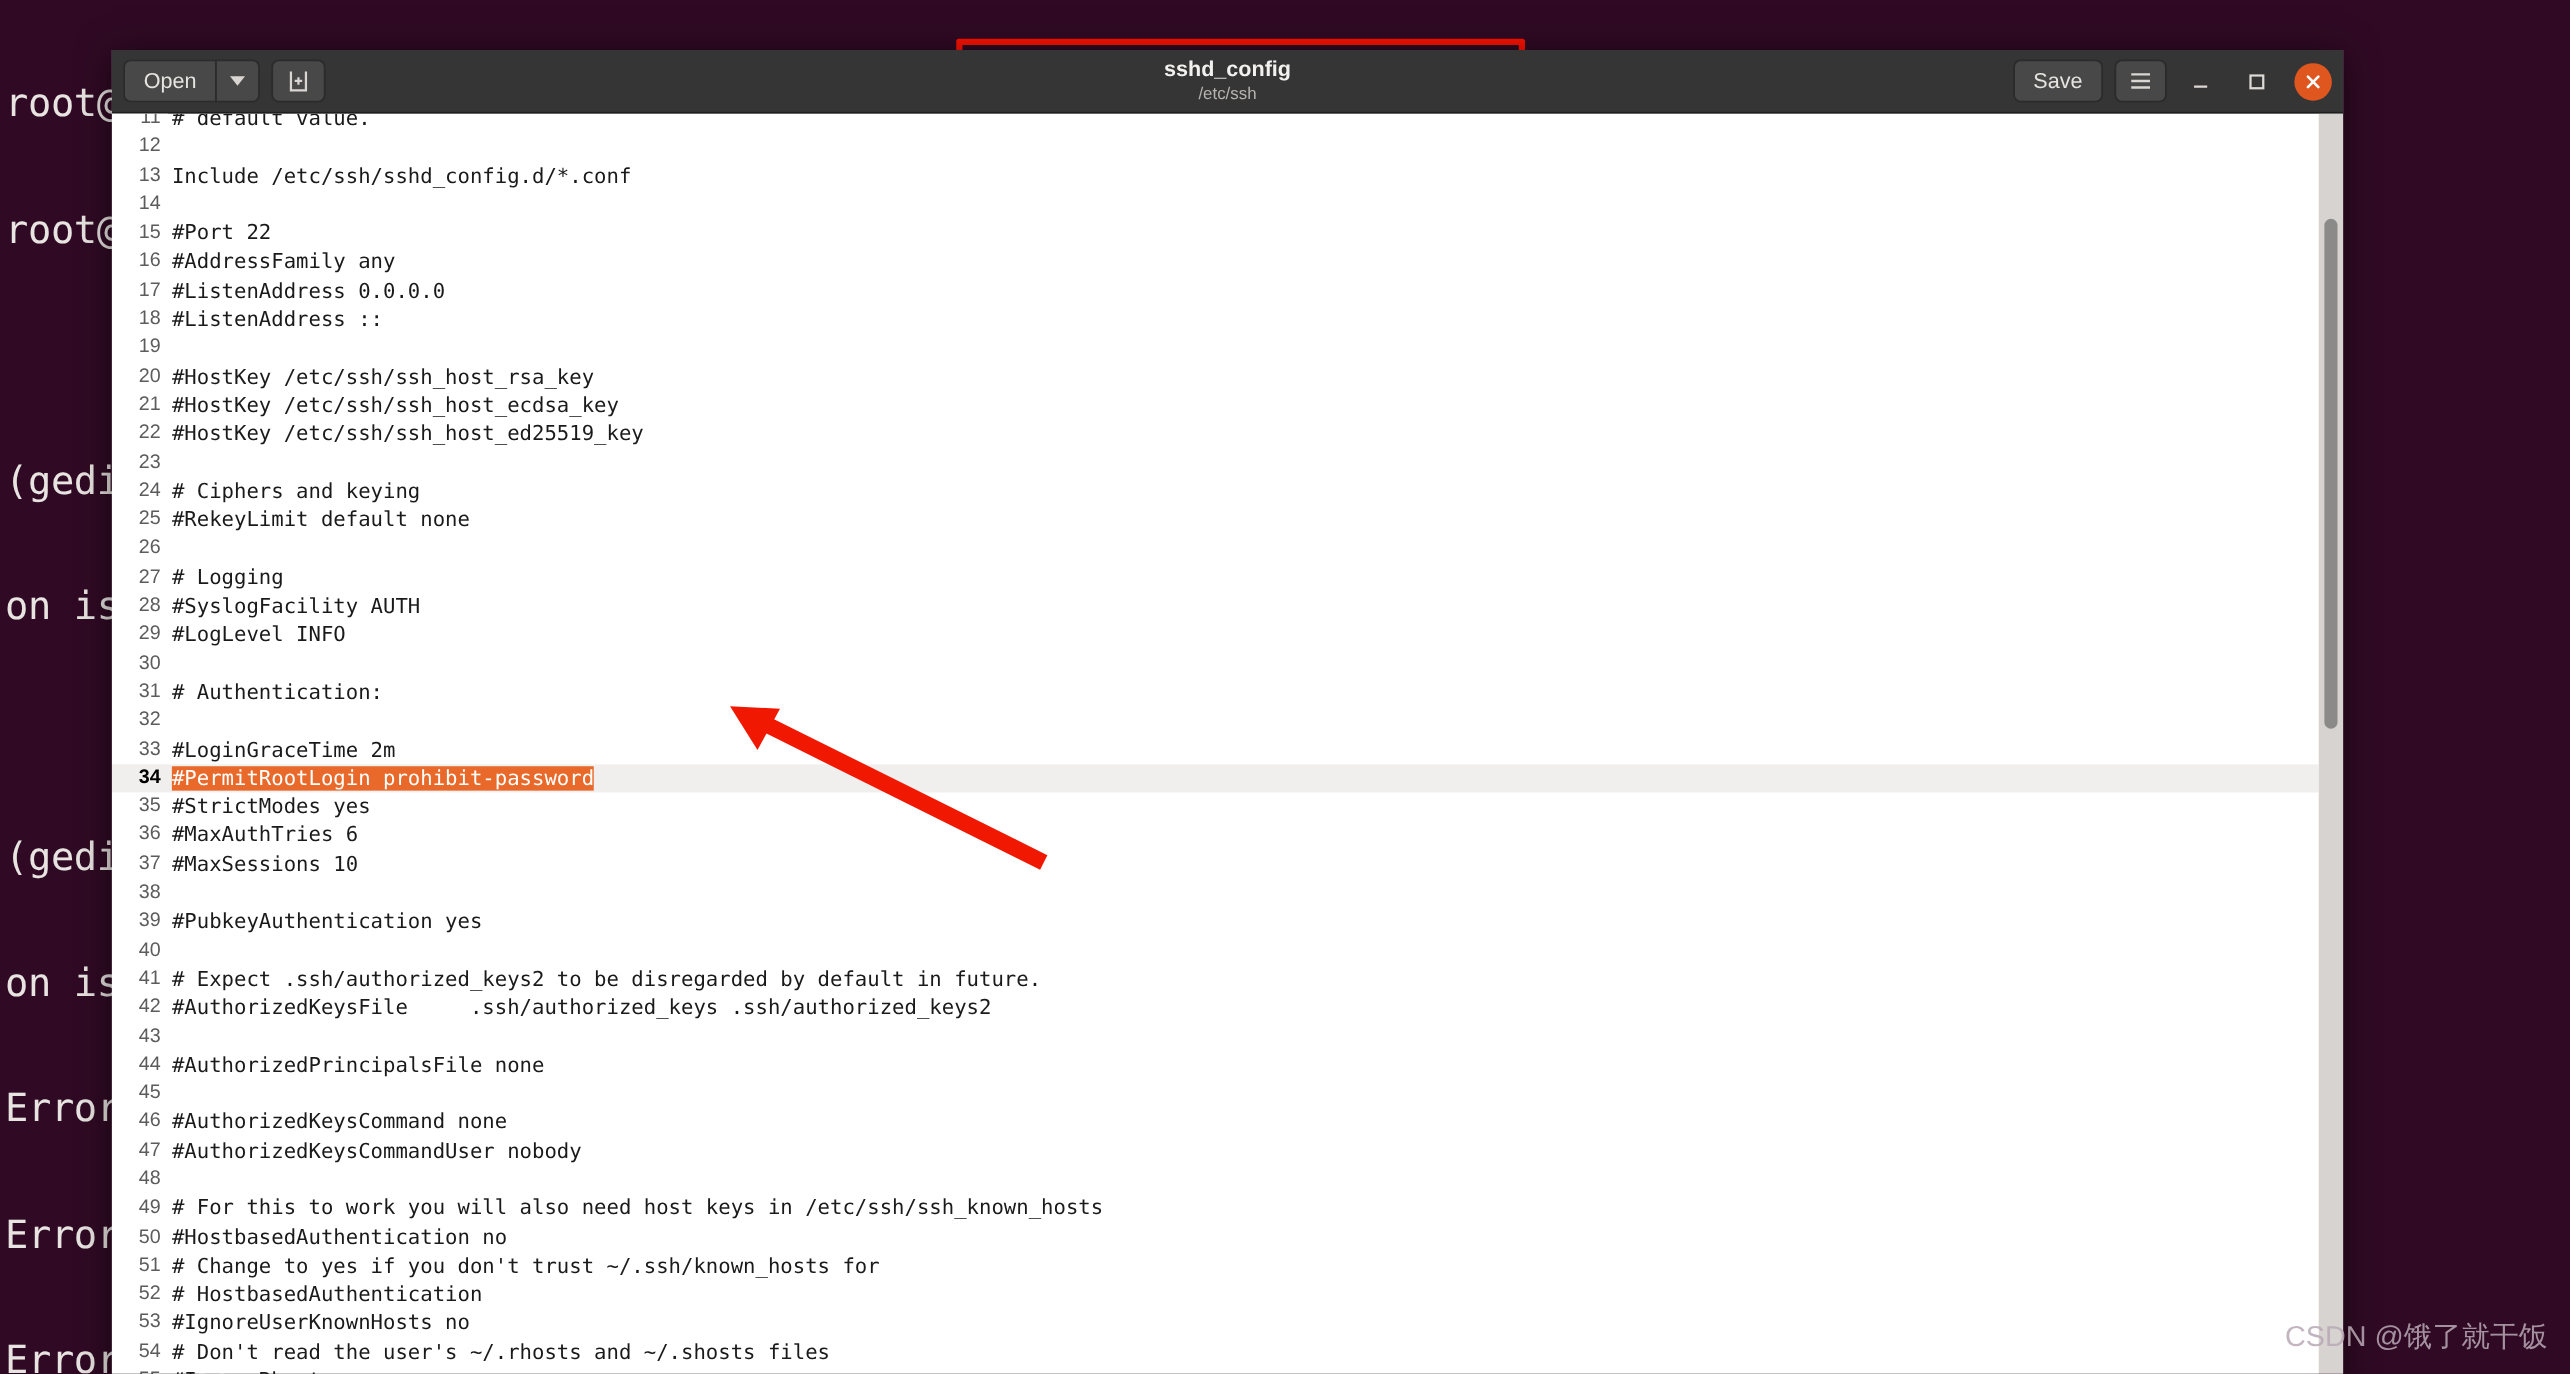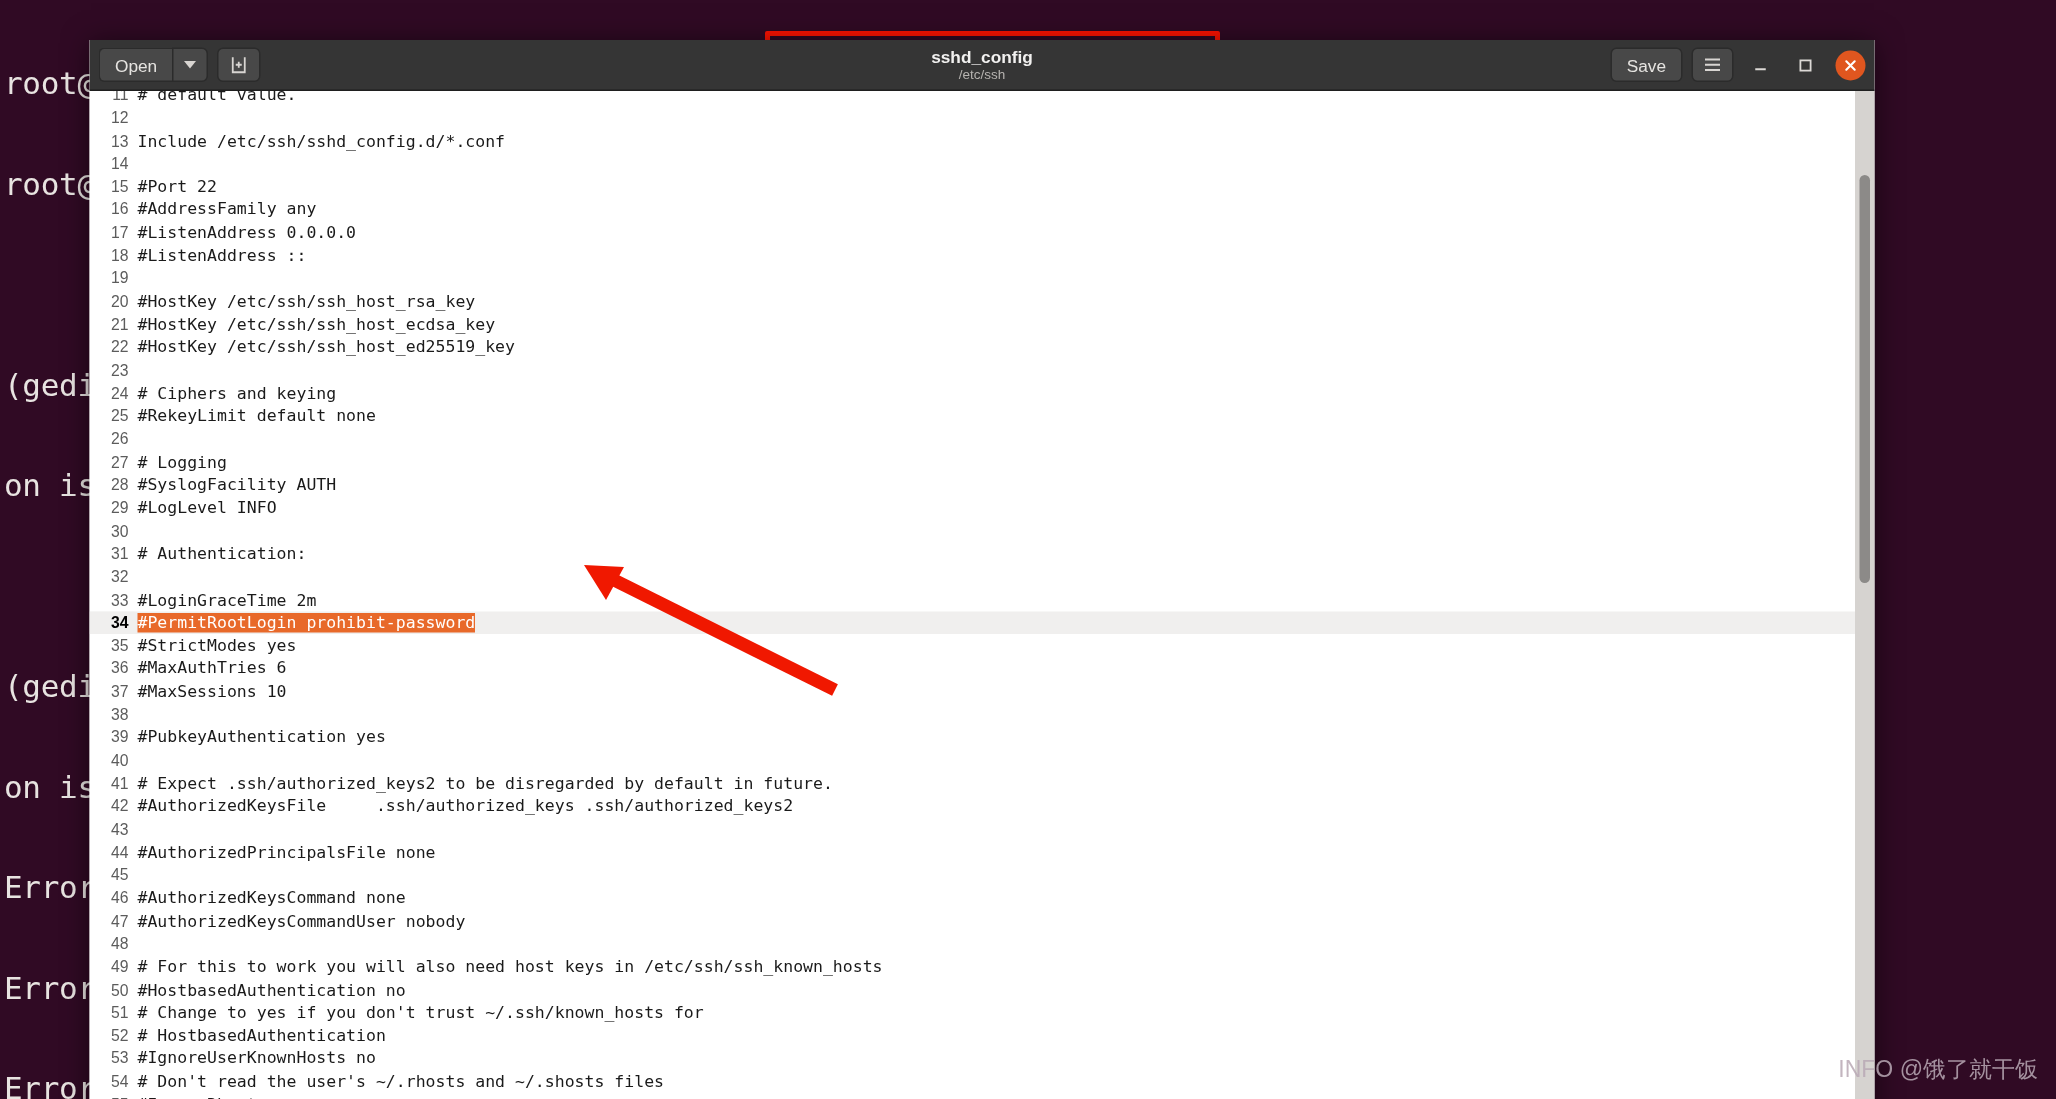--- a/index.html
+++ b/index.html
@@ -313,13 +313,13 @@
 
 </div>
 
 <svg id="arrow-overlay">
   <g>
     <line id="arrow-shaft" x1="835" y1="690" x2="602" y2="574" stroke="#f01800" stroke-width="13"></line>
     <polygon id="arrow-head" points="584,565 624,567 606,600" fill="#f01800"></polygon>
   </g>
 </svg>
 
-<div id="watermark">INFO @饿了就干饭</div>
+<div id="watermark">CSDN @饿了就干饭</div>
 
 </body></html>

